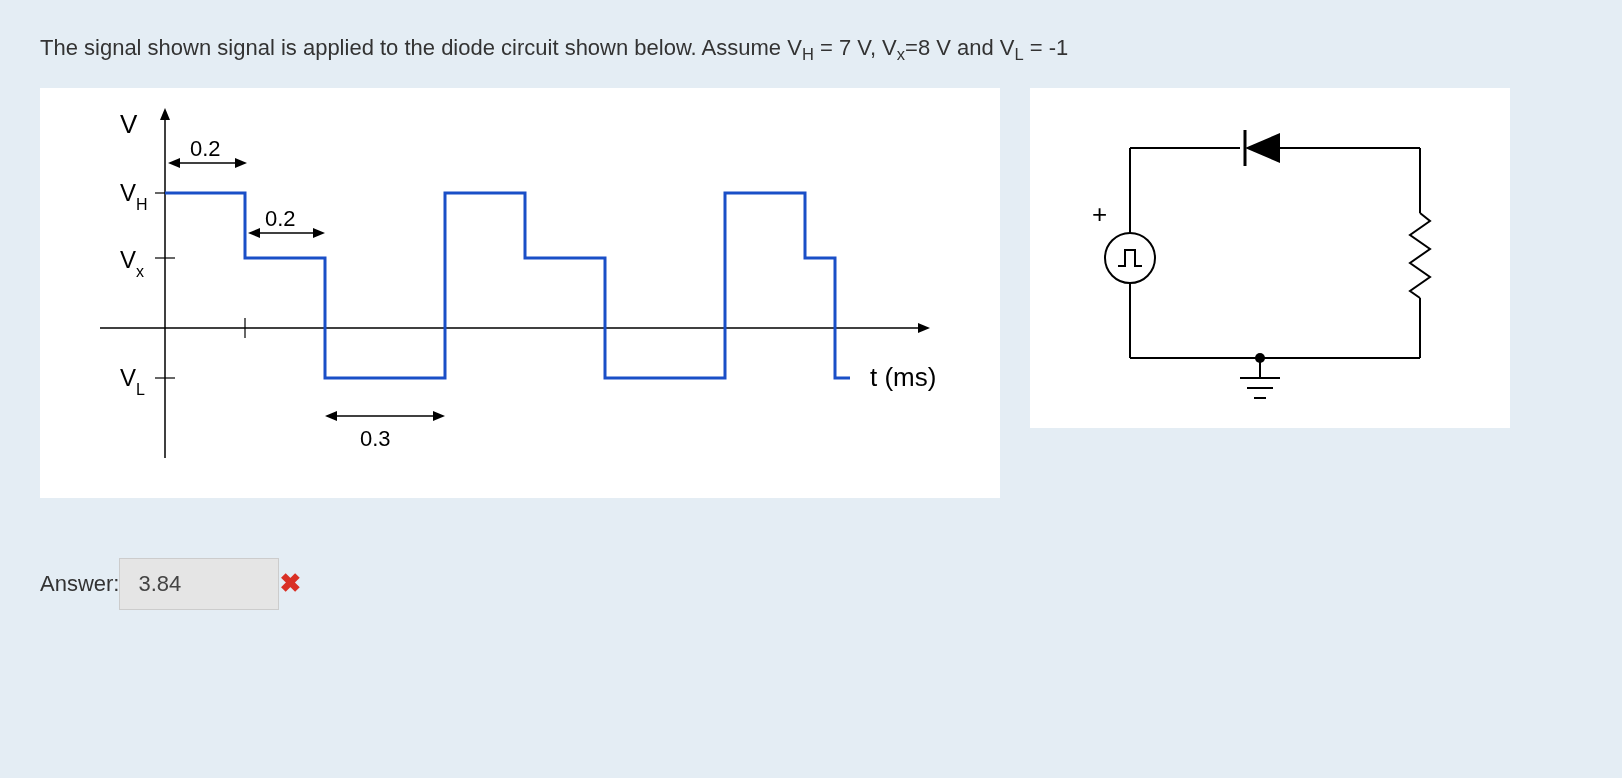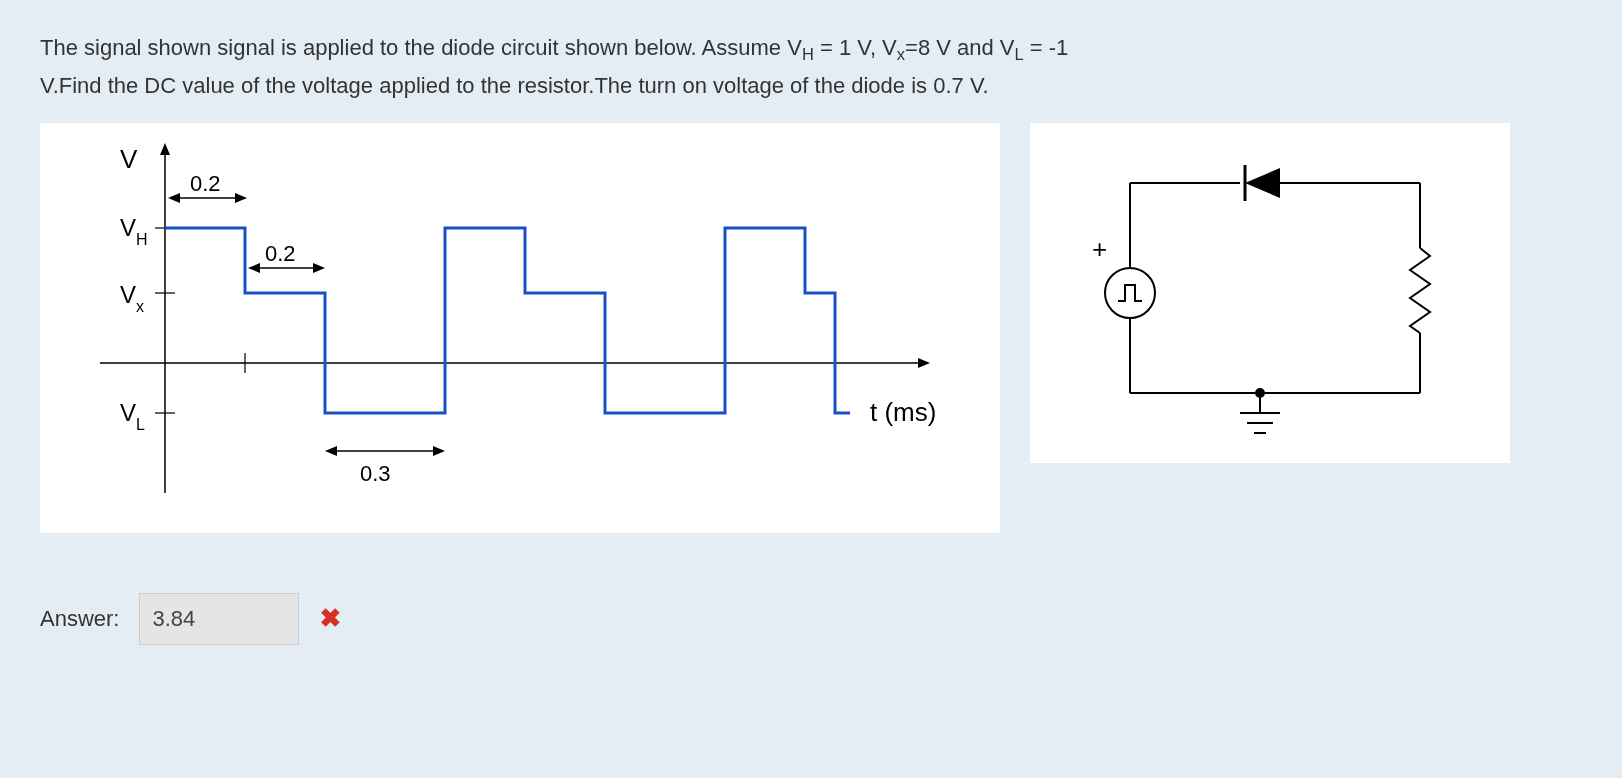--- a/index.html
+++ b/index.html
@@ -35,50 +35,48 @@
       background: #fff;
       padding: 10px 20px 10px 40px;
       width: 480px;
     }
     
     svg { display: block; }
     
     .answer-row {
       display: flex;
       align-items: center;
-      gap: 20px;
       font-size: 22px;
     }
     
     .answer-label {
       color: #333;
     }
     
     .answer-input {
       background: #e5e5e5;
       border: 1px solid #ccc;
-      padding: 12px 12px;
+      padding: 12px 18px;
       font-size: 22px;
       width: 160px;
       color: #444;
     }
     
     .x-mark {
       color: #d93025;
       font-size: 26px;
       font-weight: bold;
     }
   </style>
 </head>
 <body>
 
 <div class="question-text">
-  <span>The signal shown signal is applied to the diode circuit shown below. Assume V</span><sub>H</sub><span> = 1 V, V</span><sub>x</sub><span>=8 V and V</span><sub>L</sub><span> = -1</span>
+  <span>The signal shown signal is applied to the diode circuit shown below. Assume V</span><sub>H</sub><span> = 7 V, V</span><sub>x</sub><span>=8 V and V</span><sub>L</sub><span> = -1</span>
   <br>
-  <span>V.Find the DC value of the voltage applied to the resistor.The turn on voltage of the diode is 0.7 V.</span>
 </div>
 
 <div class="figures-container">
   <div class="waveform-box">
     <svg width="920" height="380" viewBox="0 0 920 380">
 
       <line x1="105" y1="15" x2="105" y2="360" stroke="#000" stroke-width="1.5"></line>
       <polygon points="105,10 100,22 110,22" fill="#000"></polygon>
 
       <line x1="40" y1="230" x2="860" y2="230" stroke="#000" stroke-width="1.5"></line>

